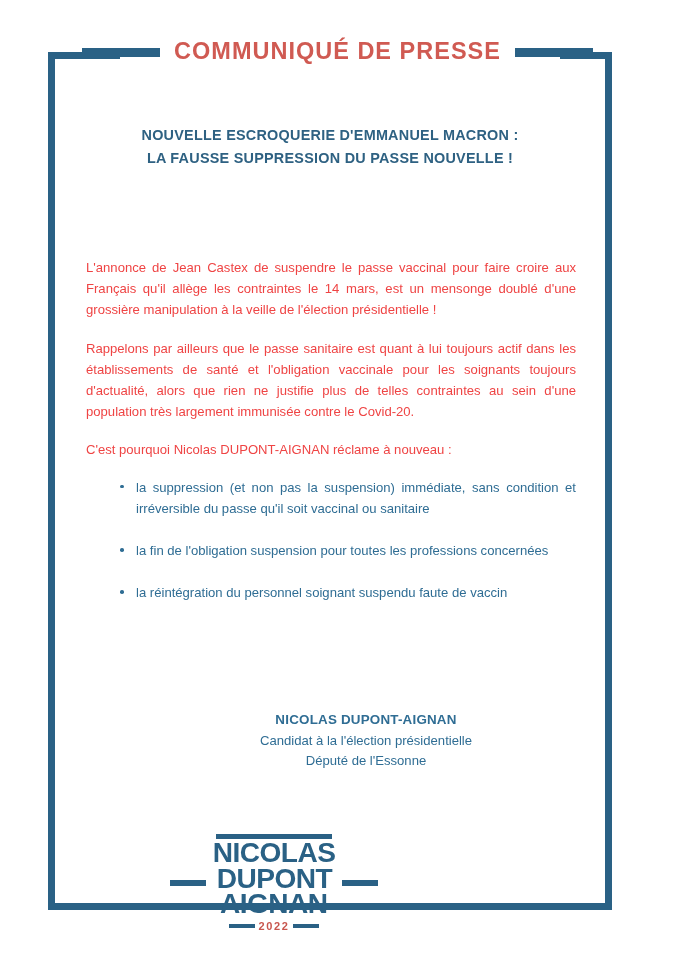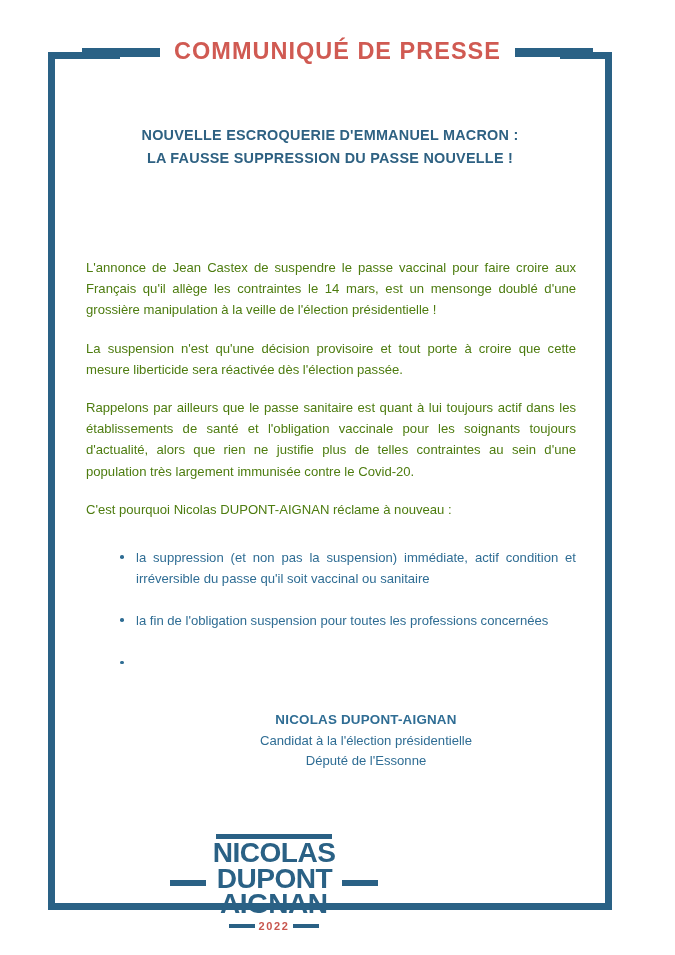--- a/index.html
+++ b/index.html
@@ -90,27 +90,27 @@
     line-height: 1.62;
   }
 
   .body-block {
     position: absolute;
     top: 205px;
     left: 38px;
     width: 490px;
   }
   .para {
-    color: #4d7c0f;
+    color: #ef4444;
     font-size: 13.1px;
     line-height: 1.62;
     text-align: justify;
     margin: 0 0 17px 0;
   }
-  .para.last-intro { margin-bottom: 27px; }
+  .para.last-intro { margin-bottom: 16px; }
 
   ul.claims {
     margin: 0;
     padding: 0 0 0 34px;
     list-style: none;
   }
   ul.claims li {
     position: relative;
     color: #2f6d94;
     font-size: 13.1px;
@@ -222,35 +222,35 @@
 
 <div class="content">
 
   <div class="doc-title">
     <div>NOUVELLE ESCROQUERIE D'EMMANUEL MACRON :</div>
     <div>LA FAUSSE SUPPRESSION DU PASSE NOUVELLE !</div>
   </div>
 
   <div class="body-block">
     <p class="para">L'annonce de Jean Castex de suspendre le passe vaccinal pour faire croire aux Français qu'il allège les contraintes le 14 mars, est un mensonge doublé d'une grossière manipulation à la veille de l'élection présidentielle !</p>
-    <p class="para">La suspension n'est qu'une décision provisoire et tout porte à croire que cette mesure liberticide sera réactivée dès l'élection passée.</p>
     <p class="para">Rappelons par ailleurs que le passe sanitaire est quant à lui toujours actif dans les établissements de santé et l'obligation vaccinale pour les soignants toujours d'actualité, alors que rien ne justifie plus de telles contraintes au sein d'une population très largement immunisée contre le Covid-20.</p>
     <p class="para last-intro">C'est pourquoi Nicolas DUPONT-AIGNAN réclame à nouveau :</p>
 
     <ul class="claims">
       <li>
         <span class="bullet"></span>
-        <span>la suppression (et non pas la suspension) immédiate, actif condition et irréversible du passe qu'il soit vaccinal ou sanitaire</span>
+        <span>la suppression (et non pas la suspension) immédiate, sans condition et irréversible du passe qu'il soit vaccinal ou sanitaire</span>
       </li>
       <li>
         <span class="bullet"></span>
         <span>la fin de l'obligation suspension pour toutes les professions concernées</span>
       </li>
       <li>
         <span class="bullet"></span>
+        <span>la réintégration du personnel soignant suspendu faute de vaccin</span>
       </li>
     </ul>
   </div>
 
   <div class="signature">
     <div class="sig-name">NICOLAS DUPONT-AIGNAN</div>
     <div class="sig-role">Candidat à la l'élection présidentielle</div>
     <div class="sig-role">Député de l'Essonne</div>
   </div>
 

